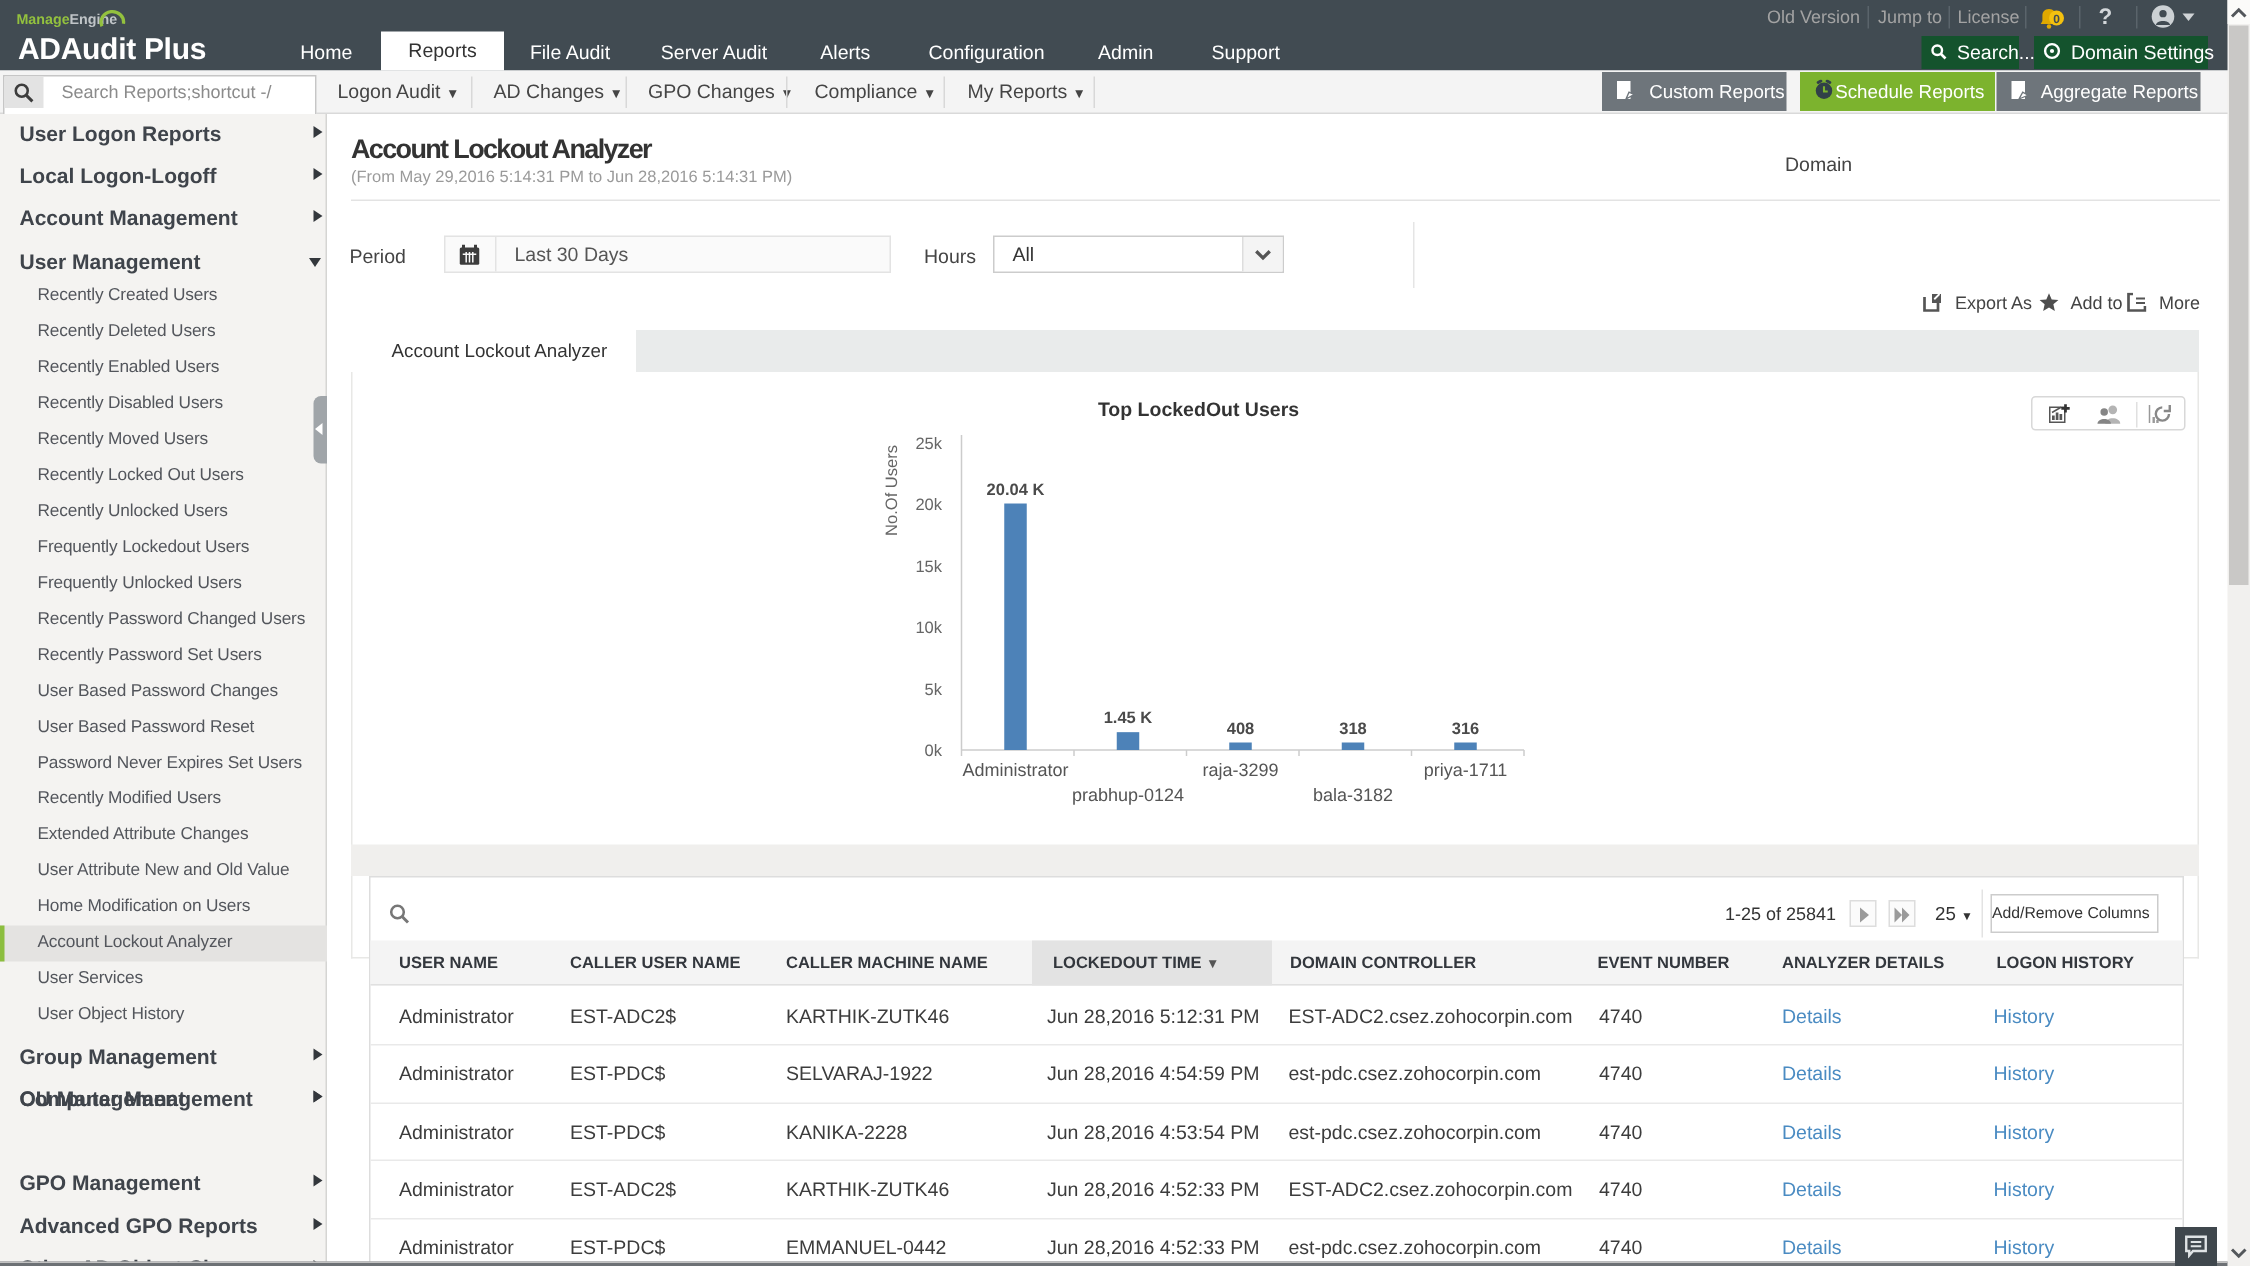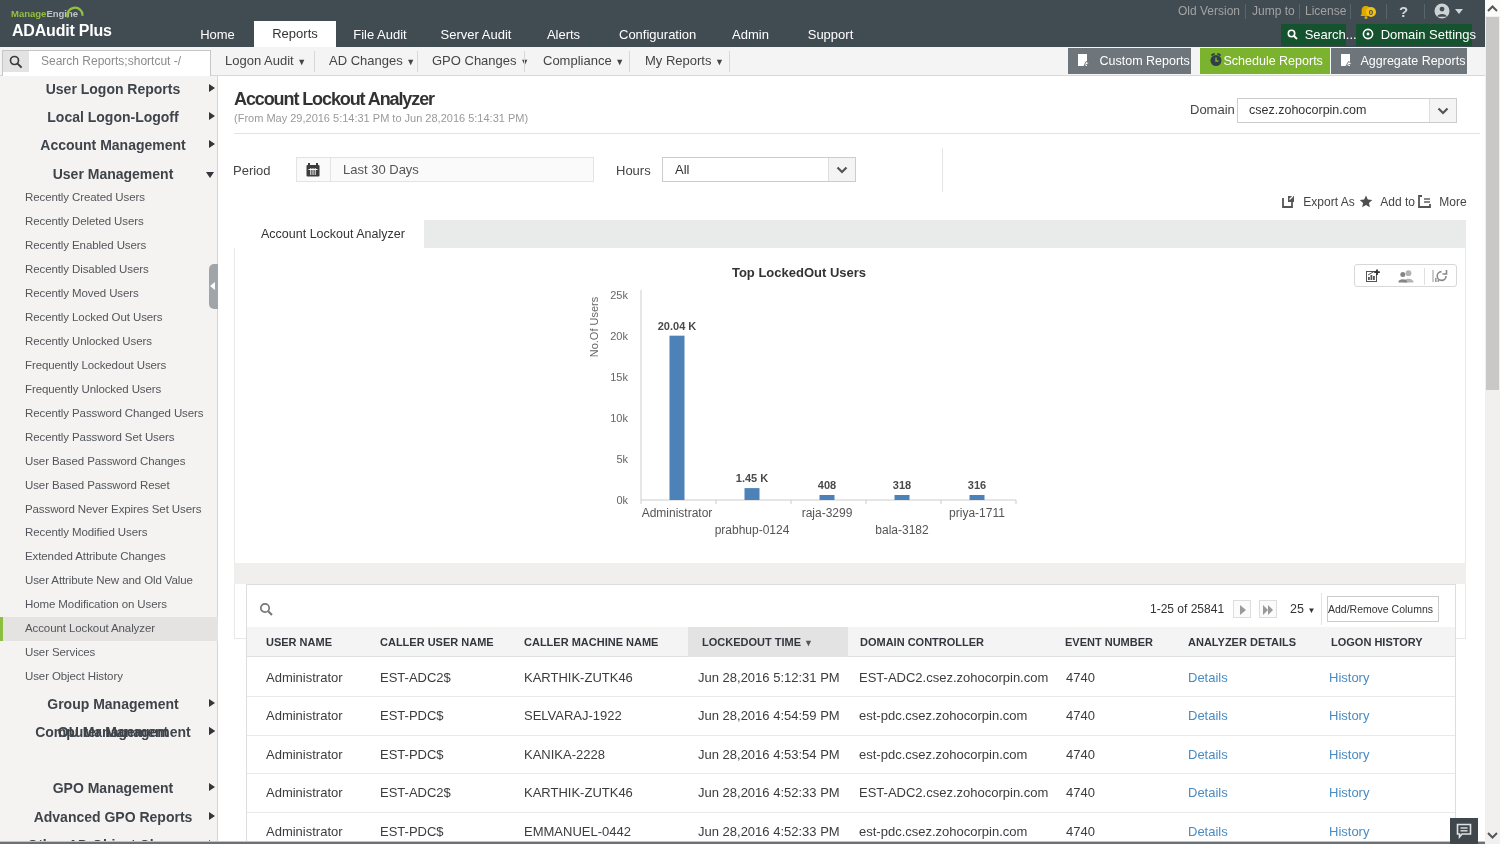--- a/index.html
+++ b/index.html
@@ -2,40 +2,40 @@
 <html><head>
 <meta charset="utf-8">
 <style>
 * { margin:0; padding:0; box-sizing:border-box; }
 html,body { width:1500px; height:844px; overflow:hidden; font-family:"Liberation Sans", sans-serif; background:#fff; }
 .abs { position:absolute; }
 
 #topbar { position:absolute; left:0; top:0; width:1500px; height:47px; background:#414b52; }
 #logo-small { position:absolute; left:11px; top:8px; font-size:9.5px; font-weight:bold; color:#c0c5c8; }
 #logo-small .g { color:#93c13e; }
-#logo-big { position:absolute; left:12px; top:22px; font-size:16px; font-weight:bold; color:#fff; letter-spacing:-0.2px; }
+#logo-big { position:absolute; left:12px; top:22px; font-size:20px; font-weight:bold; color:#fff; letter-spacing:-0.2px; }
 .navitem { position:absolute; top:22px; height:25px; line-height:25px; color:#fff; font-size:13px; text-align:center; white-space:nowrap; }
 #tab-reports { position:absolute; left:254px; top:21px; width:82px; height:26px; background:#fff; color:#333; font-size:13px; text-align:center; line-height:26px; }
 .util { position:absolute; top:0; height:23px; line-height:23px; color:#a3a3a3; font-size:12px; white-space:nowrap; }
 .udiv { position:absolute; top:4px; width:1px; height:15px; background:#5a646b; }
 .hbtn { position:absolute; top:24px; height:22px; background:#14532d; color:#fff; font-size:13px; line-height:22px; white-space:nowrap; }
 
 #toolbar { position:absolute; left:0; top:47px; width:1500px; height:29px; background:#f4f4f4; border-bottom:1px solid #d9d9d9; }
 #searchwrap { position:absolute; left:2px; top:3px; width:209px; height:31px; background:#fff; border:1px solid #c6c6c6; }
 #searchicon { position:absolute; left:0; top:0; width:26px; height:21px; background:#e3e3e3; }
 #searchph { position:absolute; left:38px; top:0; height:21px; line-height:21px; color:#8b8b8b; font-size:12px; }
 .menu { position:absolute; top:0; height:29px; line-height:28px; font-size:13px; color:#454545; white-space:nowrap; }
 .menu .car { font-size:9px; color:#454545; }
 .mdiv { position:absolute; top:4px; width:1px; height:21px; background:#d8d8d8; }
 .tbtn { position:absolute; top:1px; height:26px; color:#fff; font-size:12.5px; line-height:26px; text-align:left; white-space:nowrap; }
 .tbtn.gray { background:#6e757b; }
 .tbtn.green { background:#7cb32e; }
 
 #sidebar { position:absolute; left:0; top:76px; width:218px; height:768px; background:#f4f3f1; border-right:1px solid #d5d5d3; }
-.cat { position:absolute; left:13px; font-size:14px; font-weight:bold; color:#3f444b; white-space:nowrap;text-align:center; }
+.cat { position:absolute; left:13px; font-size:14px; font-weight:bold; color:#3f444b; white-space:nowrap; }
 .sub { position:absolute; left:25px; font-size:11.5px; letter-spacing:-0.1px; color:#53565c; white-space:nowrap; }
 #activeitem { position:absolute; left:0; top:617px; width:218px; height:24px; background:#e4e3e1; border-left:3px solid #8cbe3f; }
 #handle { position:absolute; left:209px; top:264px; width:9px; height:45px; background:#a0a5a9; border-radius:5px 0 0 5px; }
 #handle:after { content:""; position:absolute; left:1px; top:18px; width:0; height:0; border-right:5px solid #fff; border-top:4px solid transparent; border-bottom:4px solid transparent; }
 
 #content { position:absolute; left:219px; top:76px; width:1266px; height:768px; background:#fff; }
 
 h1 { font-size:18px; font-weight:bold; color:#333; letter-spacing:-1.1px; }
 .small { font-size:11px; color:#9a9a9a; }
 label.frm { font-size:13px; color:#444; }
@@ -195,28 +195,20 @@
 <div id="handle"></div>
 
 <div id="content">
   <div class="abs" style="left:15px;top:13px;">
       <h1>Account Lockout Analyzer</h1>
     </div>
   <div class="abs small" style="left:15px;top:36px;">(From May 29,2016 5:14:31 PM to Jun 28,2016 5:14:31 PM)</div>
   <div class="abs" style="left:15px;top:57px;width:1246px;height:1px;background:#e3e3e3;"></div>
 
   <label class="frm abs" style="left:971px;top:26px;">Domain</label>
-  <div class="selbox" style="left:1018px;top:22px;width:220px;height:25px;">
-    <div style="position:absolute;left:11px;top:0;line-height:23px;font-size:12.5px;color:#333;">csez.zohocorpin.com</div>
-    <div class="chev">
-        <svg width="12" height="8" viewBox="0 0 12 8" style="position:absolute;left:7px;top:8px;">
-          <path d="M1.5 1.5 L6 6 L10.5 1.5" fill="none" stroke="#555" stroke-width="2.2"></path>
-        </svg>
-      </div>
-  </div>
 
   <label class="frm abs" style="left:14px;top:87px;">Period</label>
   <div class="abs" style="left:77px;top:81px;width:298px;height:25px;background:#fafafa;border:1px solid #e3e3e3;">
     <svg width="14" height="14" viewBox="0 0 14 14" style="position:absolute;left:9px;top:5px;">
         <rect x="0.5" y="2" width="13" height="11.5" rx="1" fill="#3c3c3c"></rect>
         <rect x="2" y="0" width="2" height="3.5" fill="#3c3c3c"></rect>
         <rect x="10" y="0" width="2" height="3.5" fill="#3c3c3c"></rect>
         <g stroke="#fafafa" stroke-width="1">
           <line x1="2.5" y1="6.5" x2="11.5" y2="6.5"></line>
           <line x1="4.8" y1="5" x2="4.8" y2="12"></line>

